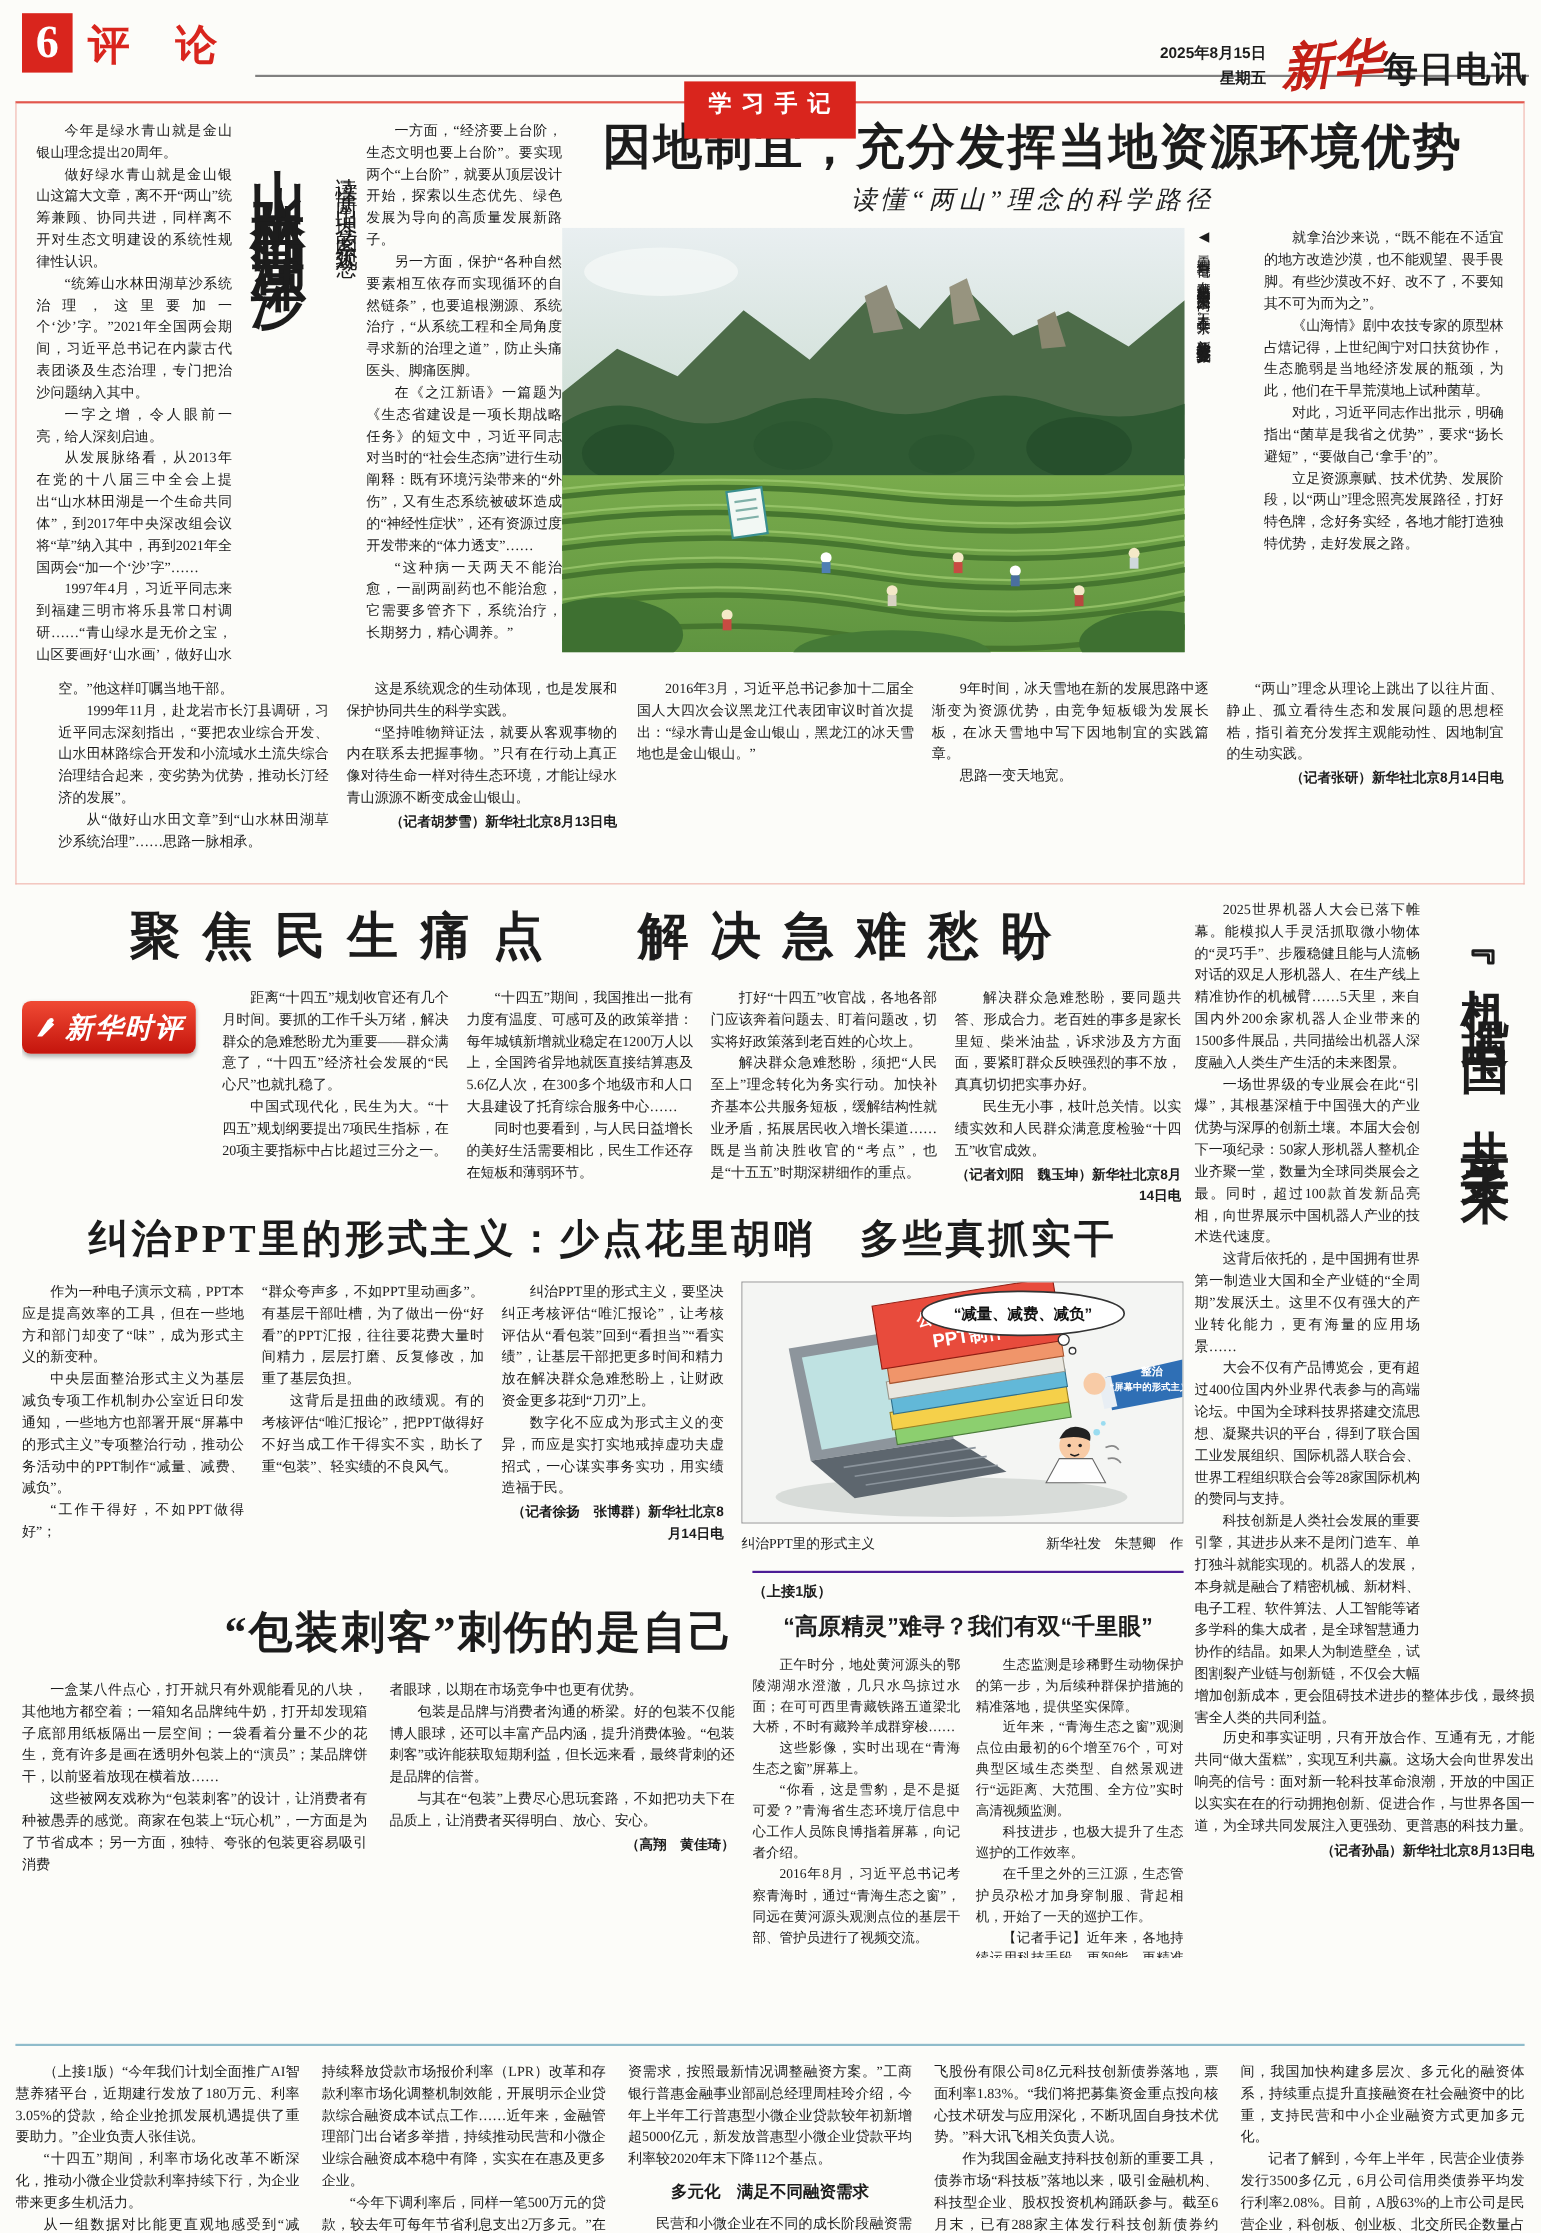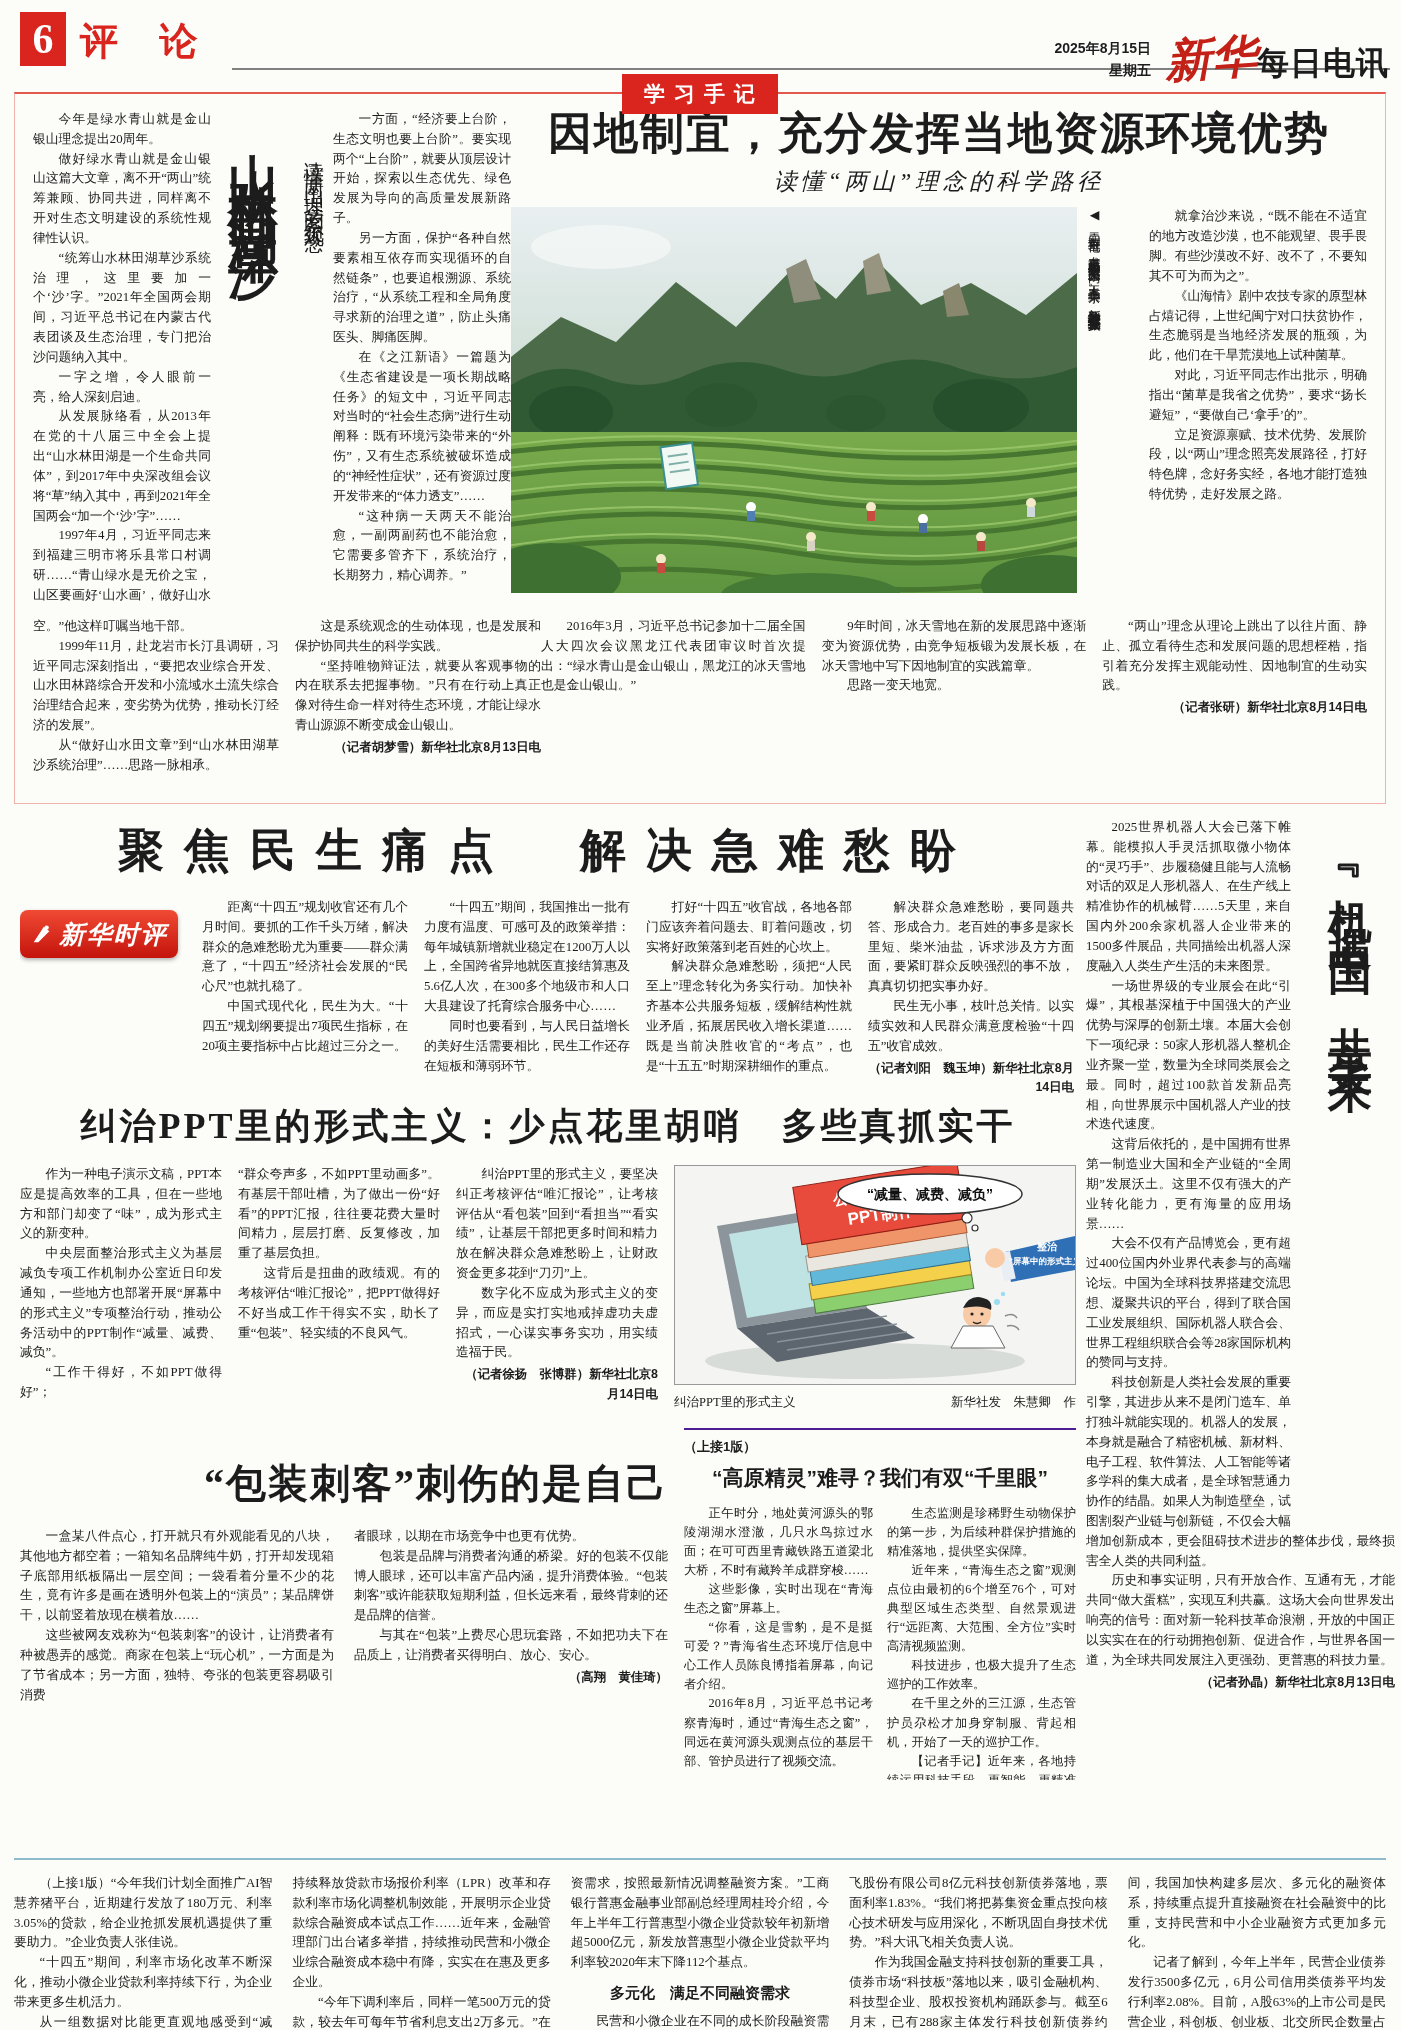--- a/index.html
+++ b/index.html
@@ -26,39 +26,39 @@
              text-align:right;line-height:1.6;}
   .mh-script{font-size:46px;color:#c32017;font-style:italic;font-weight:700;
              display:inline-block;transform:rotate(-4deg);}
   .mh-rest{font-size:32px;font-weight:900;letter-spacing:1px;}
 
   
   .feature{position:absolute;left:14px;top:92px;width:1372px;height:712px;
            border:1px solid #f0b2aa;border-top:2px solid #e2574e;box-sizing:border-box;}
   .feature-badge{position:absolute;top:-20px;left:50%;transform:translateX(-50%);
                  background:#d9251d;color:#fff;font-family:"Liberation Sans",sans-serif;
-                 font-weight:700;font-size:21px;letter-spacing:9px;padding:6px 14px 6px 22px;}
+                 font-weight:700;font-size:21px;letter-spacing:9px;padding:6px 14px 18px 22px;}
   .feature-in{padding:16px 18px 12px;height:100%;box-sizing:border-box;display:flex;flex-direction:column;}
   .f-top{display:flex;flex:1;min-height:0;}
   .f-col{width:178px;flex:none;overflow:hidden;}
   .f-vtitle{width:86px;flex:none;display:flex;justify-content:center;}
   .f-vtitle span{font-size:50px;font-weight:900;letter-spacing:16px;margin-top:4px;}
   .f-vsub{width:36px;flex:none;display:flex;justify-content:center;padding-top:36px;box-sizing:border-box;}
   .f-vsub span{font-size:20px;letter-spacing:6px;}
   .f-right{flex:1;display:flex;flex-direction:column;min-width:0;}
   .f-headline{font-size:44px;font-weight:900;text-align:center;letter-spacing:2px;
               line-height:1.1;margin:0 0 8px;}
   .f-subhead{font-size:23px;text-align:center;letter-spacing:4px;margin:0 0 10px;font-style:italic;}
   .f-media{display:flex;gap:8px;flex:1;min-height:0;}
   .f-photo{flex:none;}
   .f-cap{width:56px;flex:none;overflow:hidden;}
   .f-cap .v{height:386px;font-size:12.5px;line-height:1.45;letter-spacing:1px;}
   .f-cap b{font-family:"Liberation Sans",sans-serif;}
   .f-sidecol{flex:1;overflow:hidden;}
-  .f-bottom{display:flex;height:174px;margin-top:10px;overflow:hidden;}
+  .f-bottom{display:flex;gap:18px;height:174px;margin-top:10px;overflow:hidden;margin-left:20px;}
   .f-bl{width:508px;flex:none;display:flex;gap:16px;}
   .f-br{flex:1;display:flex;gap:16px;}
 
   
   .shiping{position:absolute;left:20px;top:818px;width:1054px;height:280px;overflow:hidden;}
   .sp-headline{font-size:46px;font-weight:900;text-align:center;letter-spacing:20px;margin:2px 0 16px;}
   .sp-body{display:flex;gap:16px;height:206px;overflow:hidden;}
   .sp-badgecol{width:166px;flex:none;padding-top:12px;box-sizing:border-box;}
   .badge-shiping{width:158px;height:48px;background:linear-gradient(180deg,#f04a34,#c4140c);
                  border-radius:8px;display:flex;align-items:center;justify-content:center;gap:7px;

